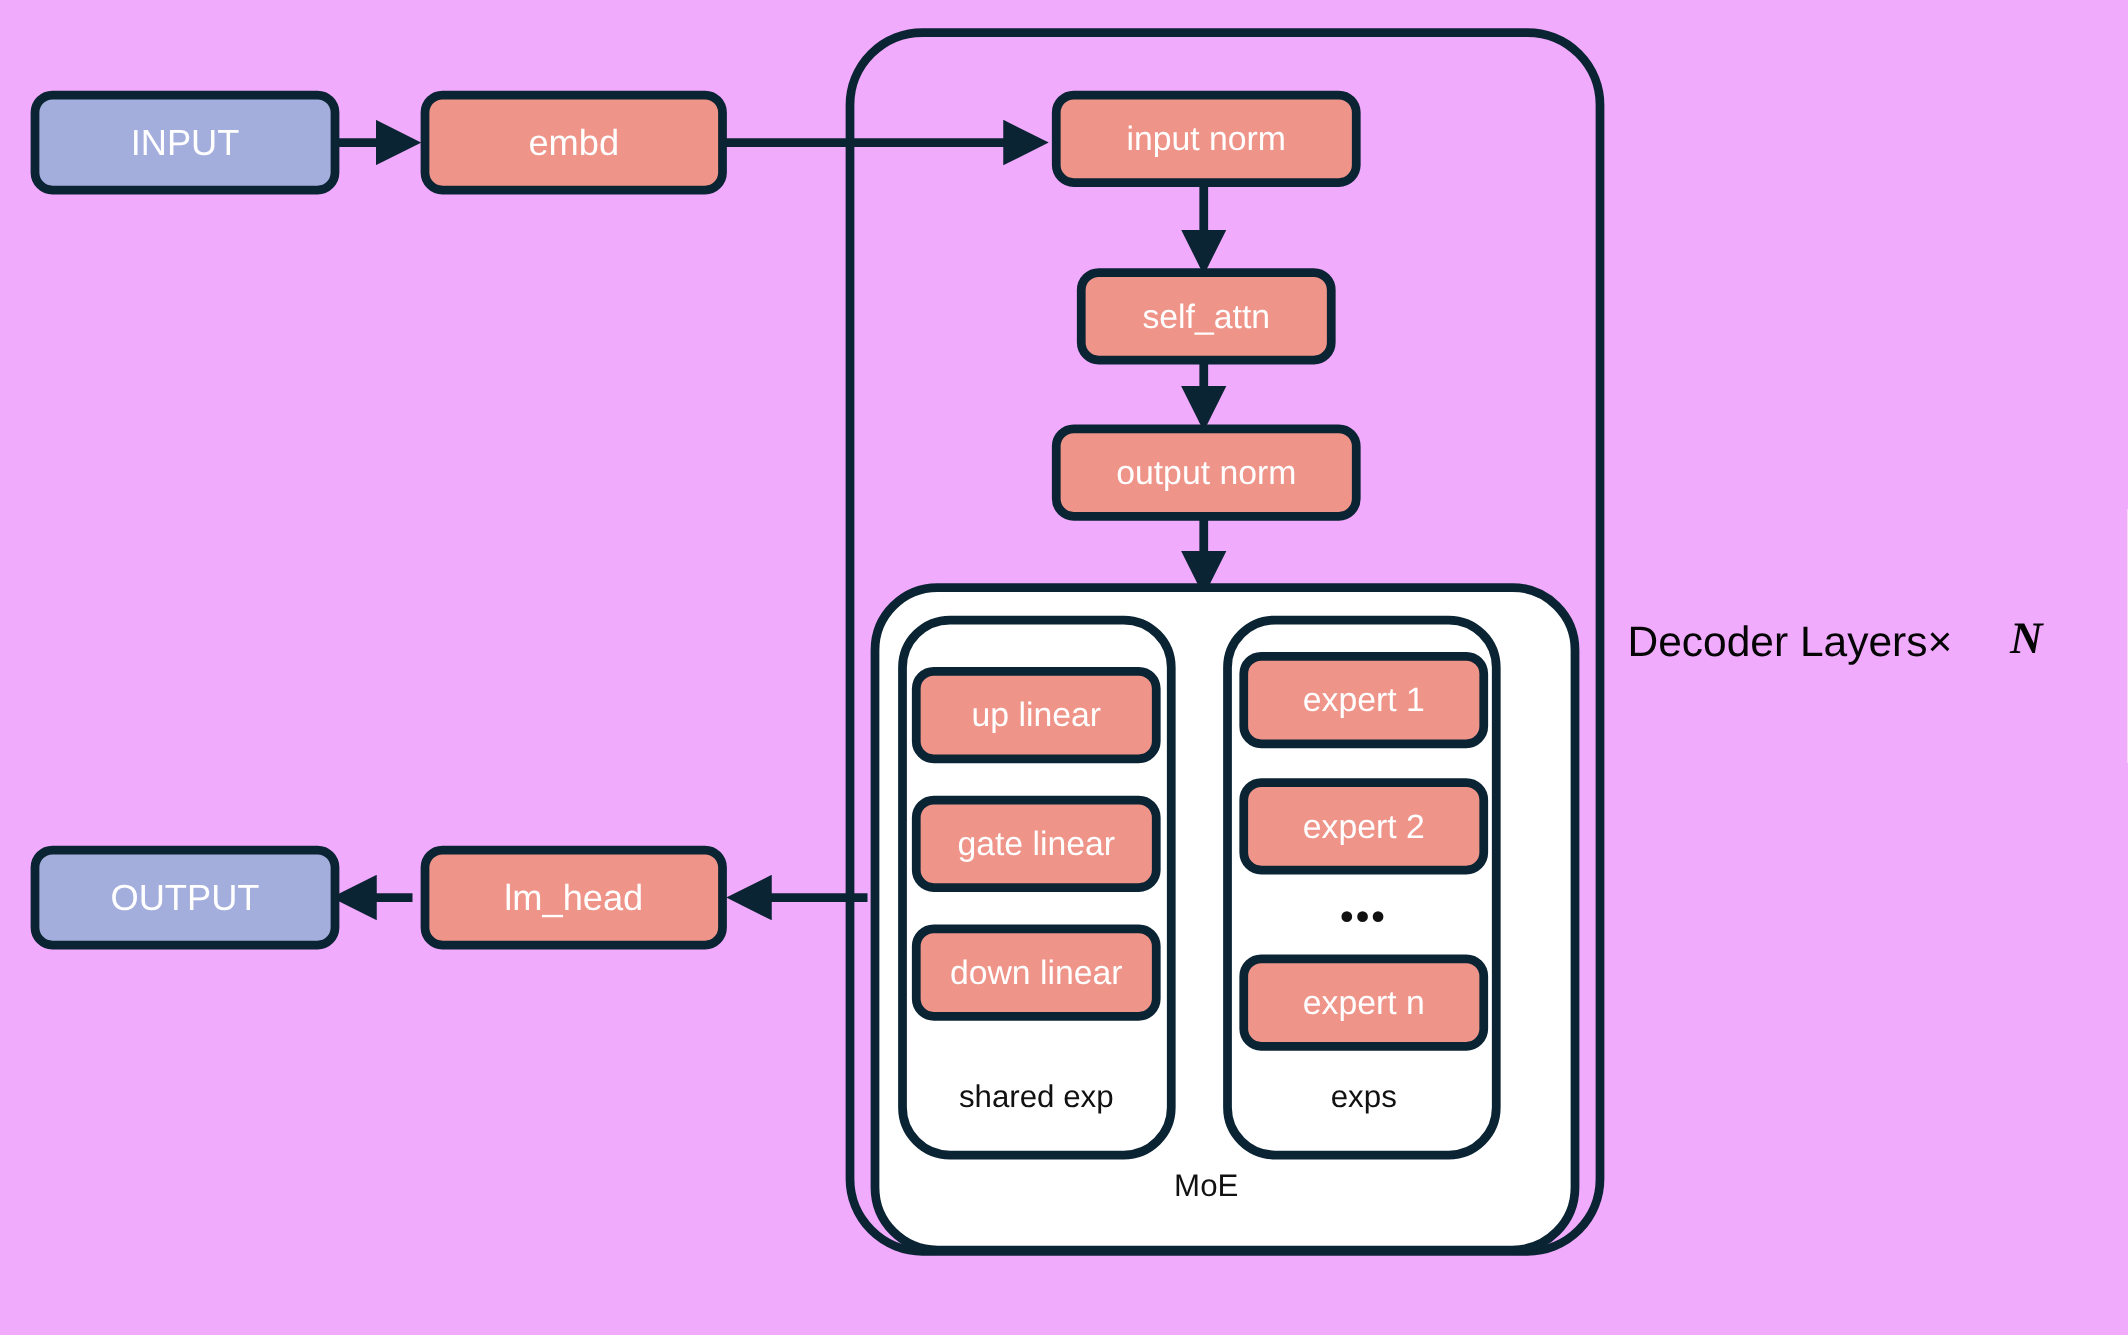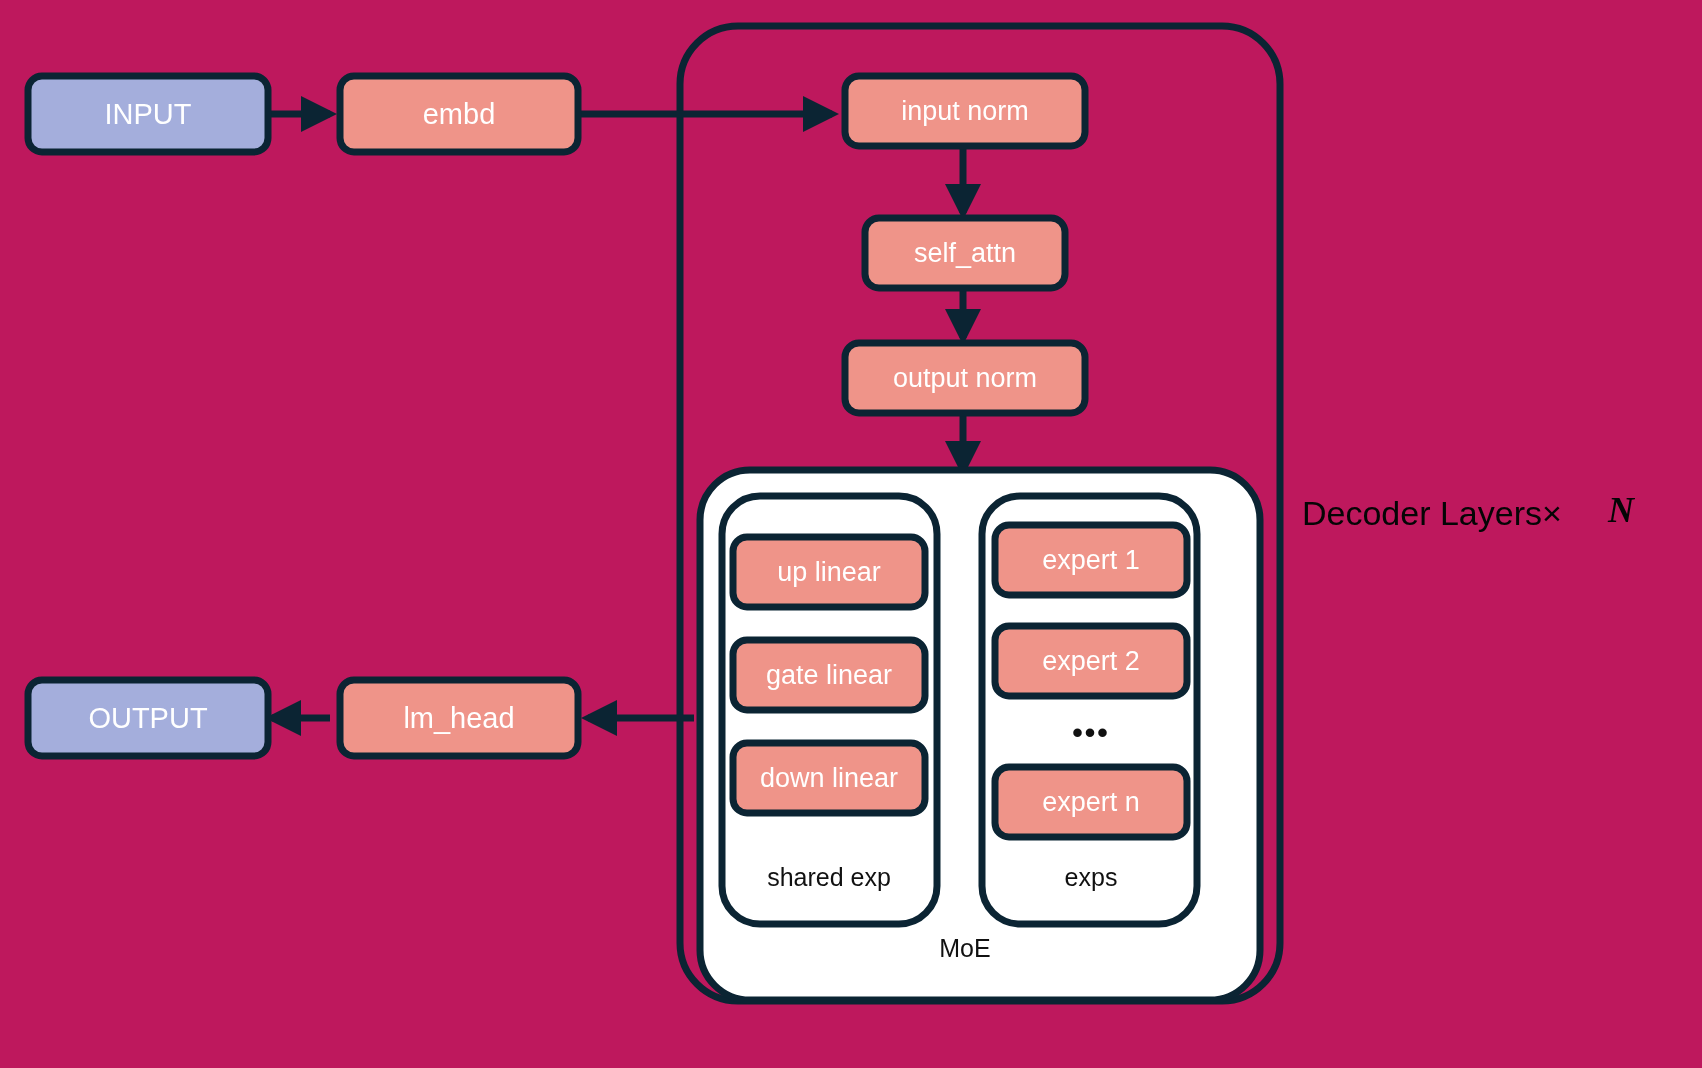--- a/index.html
+++ b/index.html
@@ -4,21 +4,21 @@
 <style>
   html, body {
     margin: 0;
     padding: 0;
     background: #ffffff;
   }
   #stage {
     position: relative;
     width: 1702px;
     height: 1068px;
-    background: #be185d;
+    background: #f0abfc;
     overflow: hidden;
     font-family: "Liberation Sans", sans-serif;
   }
   #diagram {
     position: absolute;
     left: 0;
     top: 0;
     width: 1702px;
     height: 1068px;
   }

